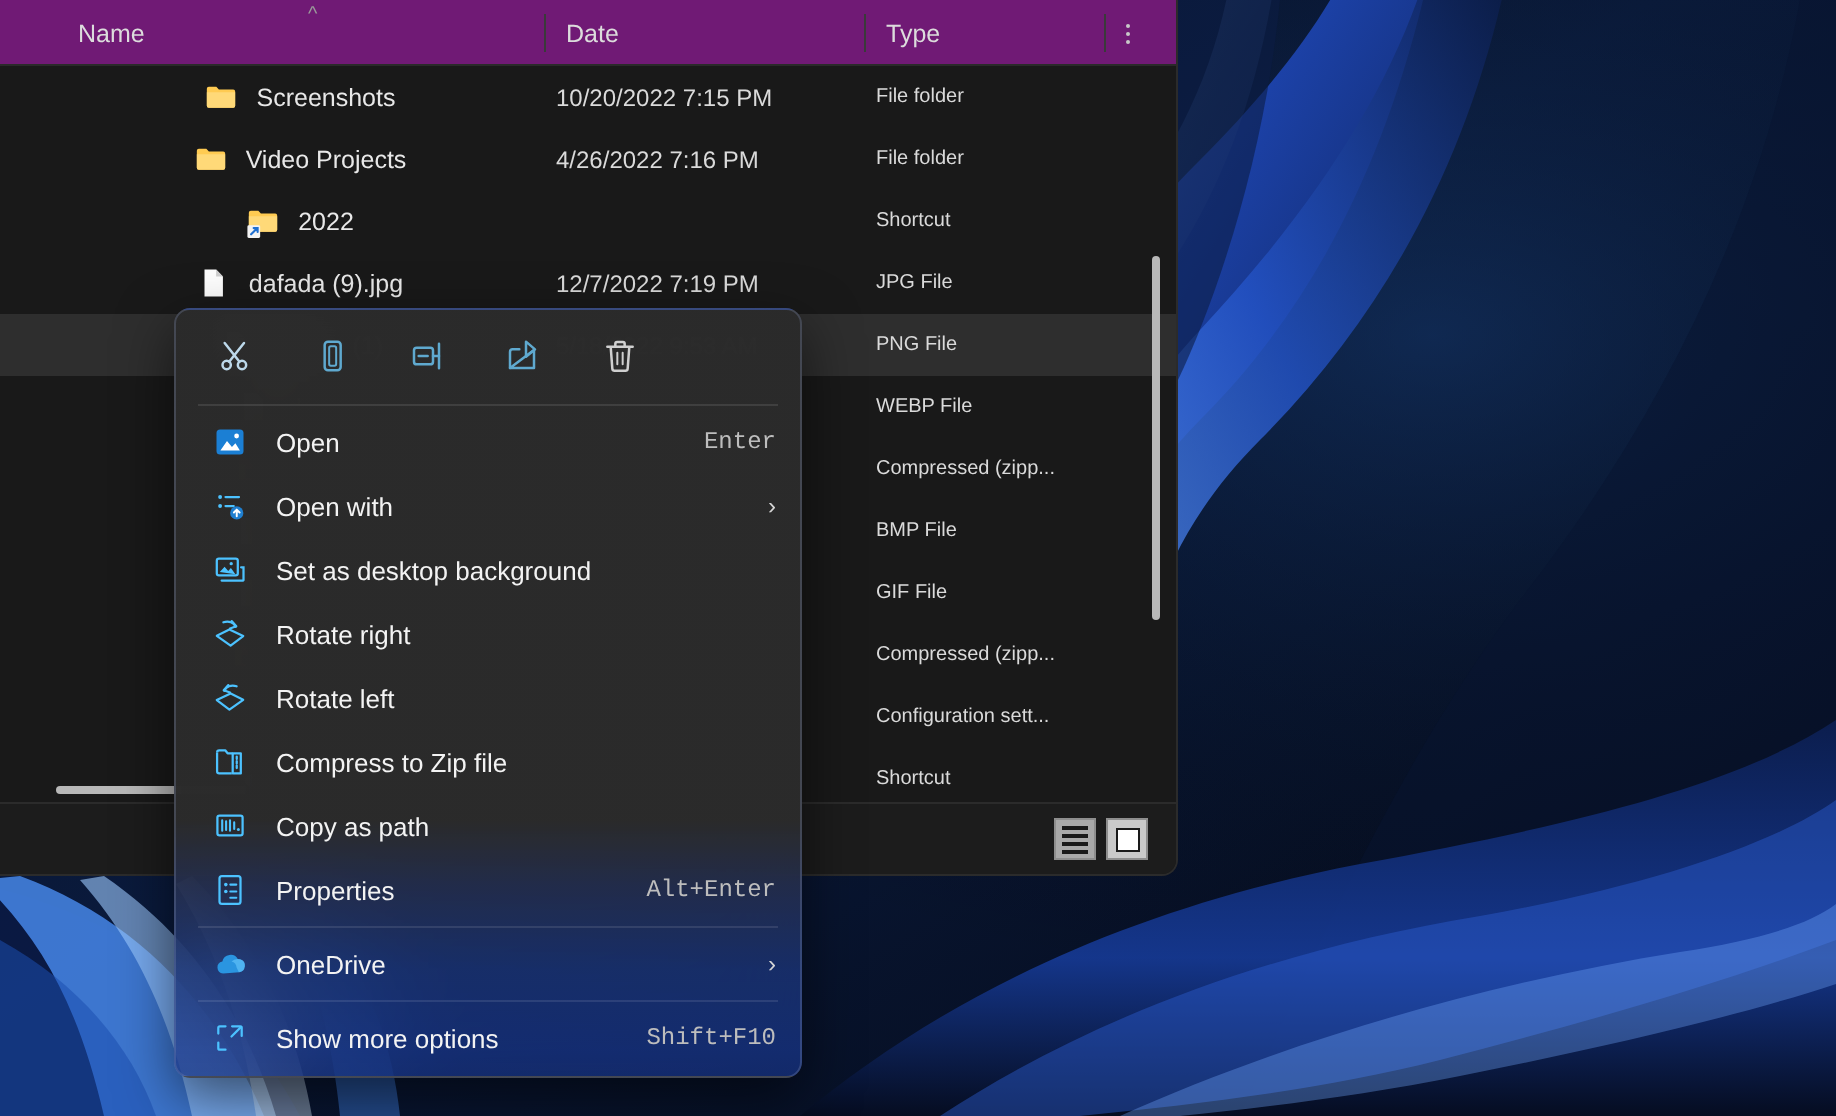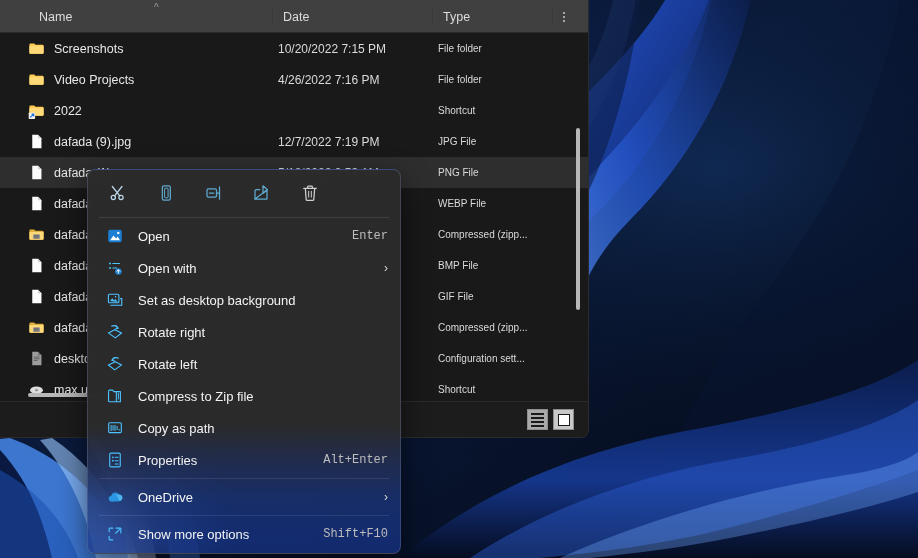--- a/index.html
+++ b/index.html
@@ -28,21 +28,21 @@
     border-bottom: 1px solid #2b2b2b;
     border-bottom-right-radius: 8px;
     overflow: hidden;
     color: #e6e6e6;
   }
 
   
   #column-headers {
     position: relative;
     height: 33px;
-    background: #404040;
+    background: #701a75;
     border-bottom: 1px solid #2a2a2a;
     padding-left: 37px;
   }
   .col-head {
     position: absolute;
     top: 0; height: 33px;
     display: flex; align-items: center;
     font-size: 12.5px;
     color: #dcdcdc;
     padding-left: 11px;
@@ -86,21 +86,21 @@
     height: 31px;
     display: flex;
     align-items: center;
     cursor: default;
   }
   .file-row.selected { background: #2e2e2e; }
   .cell-name {
     position: absolute; left: 28px; width: 244px;
     display: flex; align-items: center; gap: 9px;
     font-size: 12.5px; color: #e8e8e8;
-    white-space: nowrap; overflow: hidden;
+    white-space: nowrap; overflow: hidden; justify-content: center;
   }
   .cell-date {
     position: absolute; left: 278px; width: 155px;
     font-size: 12px; color: #dadada; white-space: nowrap;
   }
   .cell-type {
     position: absolute; left: 438px; width: 112px;
     font-size: 10px; color: #dadada;
     white-space: nowrap; overflow: hidden; text-overflow: ellipsis;
   }
@@ -150,21 +150,21 @@
     cursor: pointer;
   }
   .view-btn.active { background: #a9a9a9; }
   .view-btn .lines { display: flex; flex-direction: column; gap: 2px; }
   .view-btn .lines i { display: block; width: 13px; height: 2px; background: #1a1a1a; }
   .view-btn .bigicon { width: 12px; height: 12px; background: #fff; border: 1px solid #1a1a1a; }
 
   
   #context-menu {
     position: absolute;
-    left: 87px; top: 169px;
+    left: 87px; top: 154px;
     width: 314px;
     z-index: 40;
     border-radius: 8px;
     border: 1px solid rgba(125,140,175,0.30);
     overflow: hidden;
     backdrop-filter: blur(22px);
     background:
       linear-gradient(180deg,
         rgba(43,43,43,0.985) 0px,
         rgba(43,43,43,0.985) 255px,

